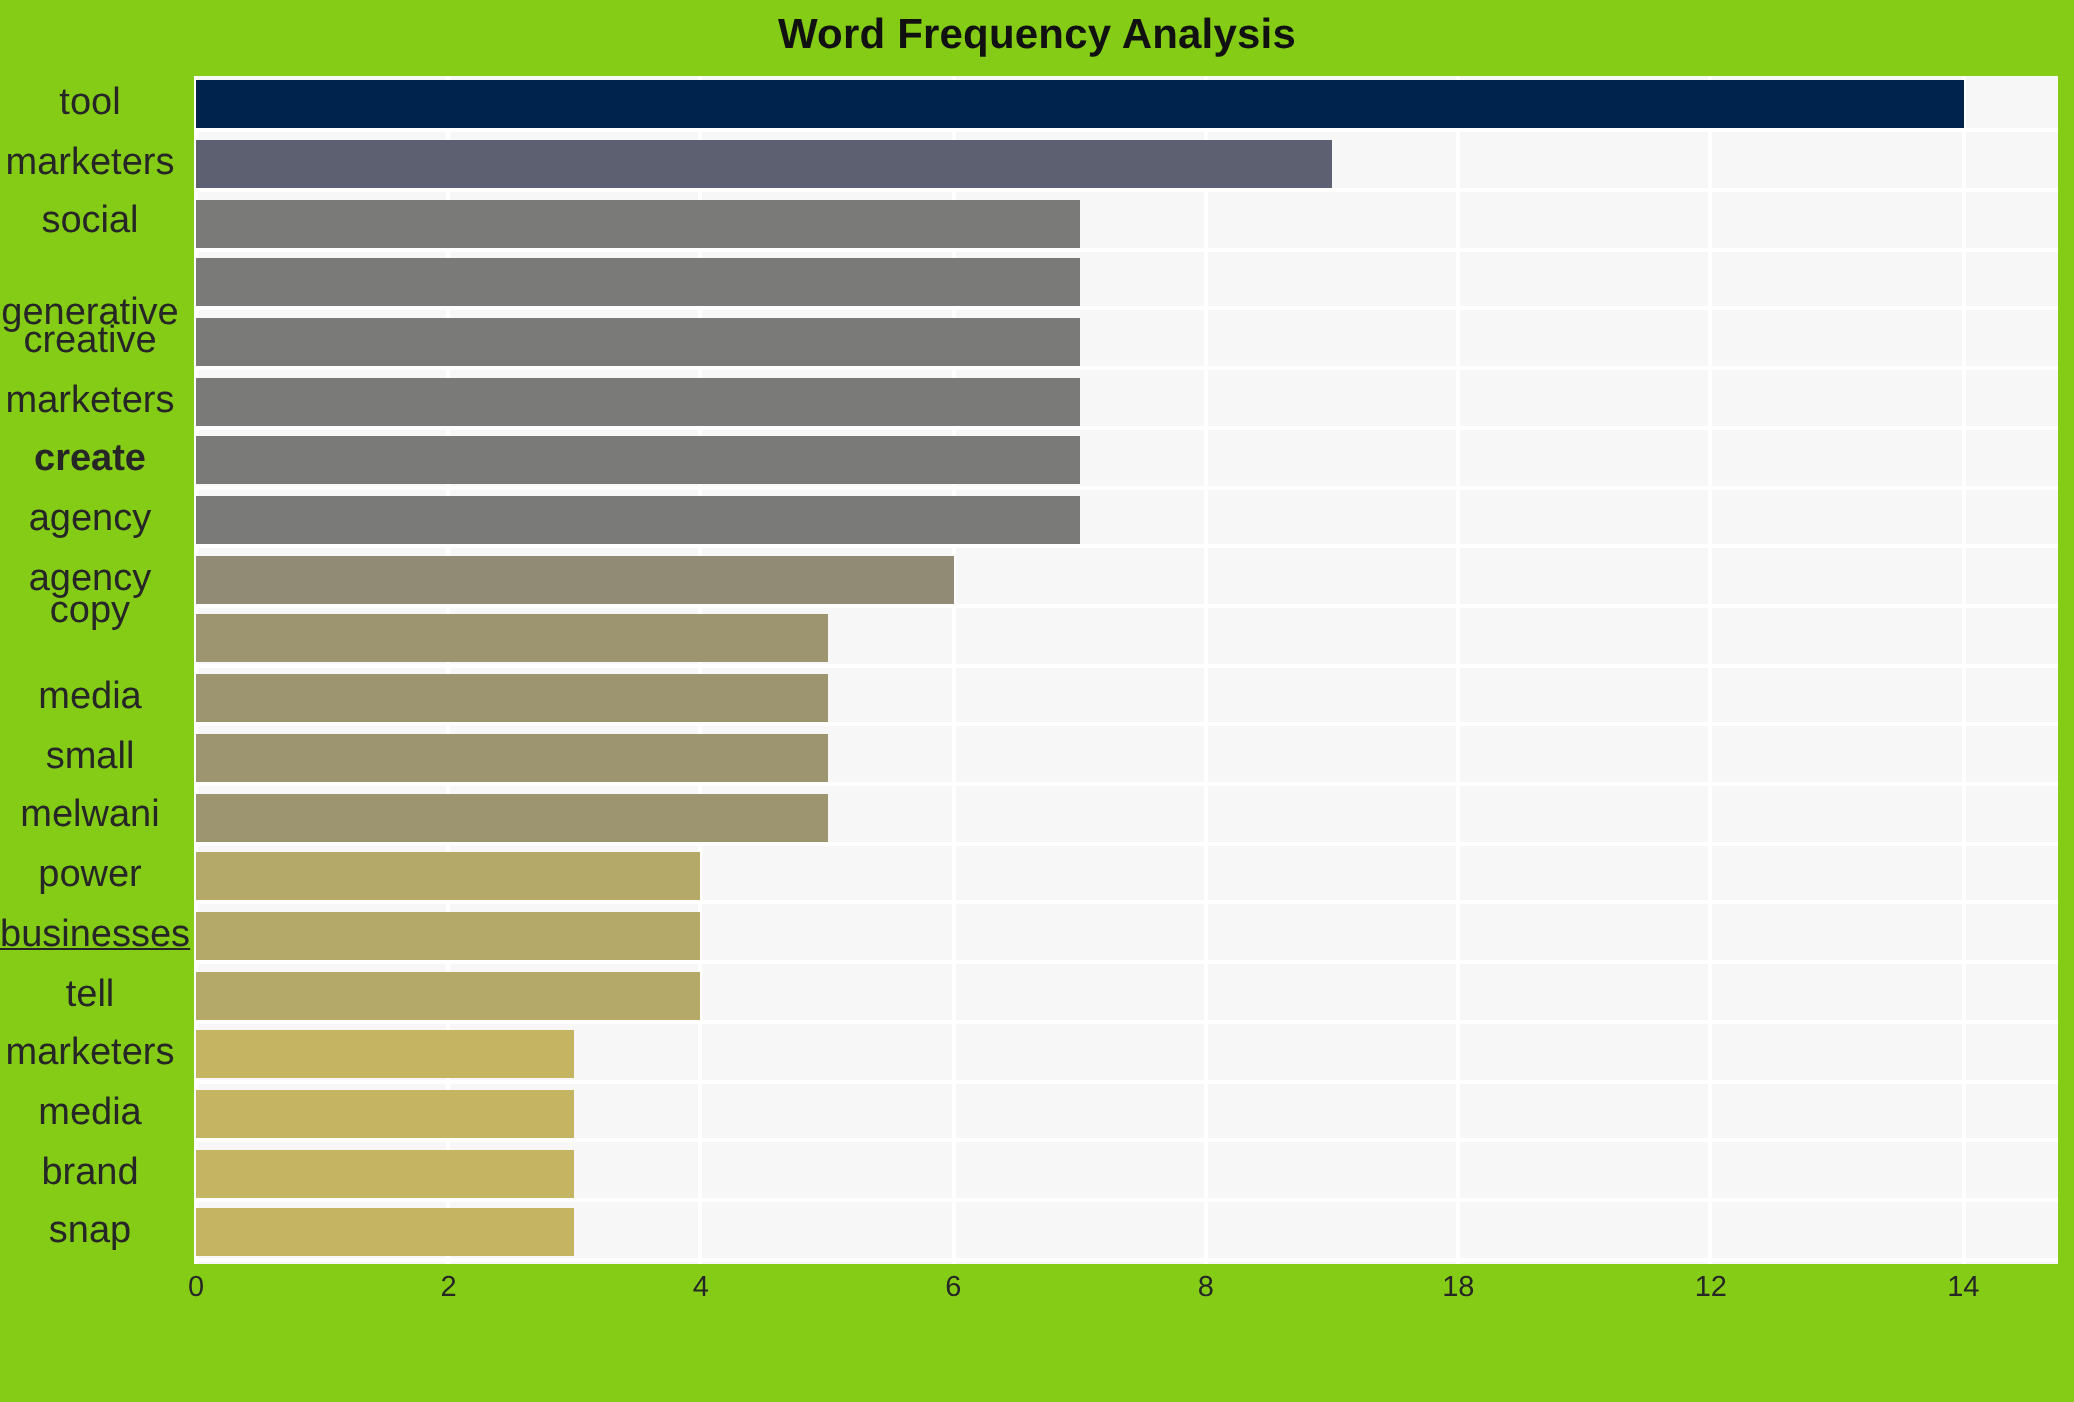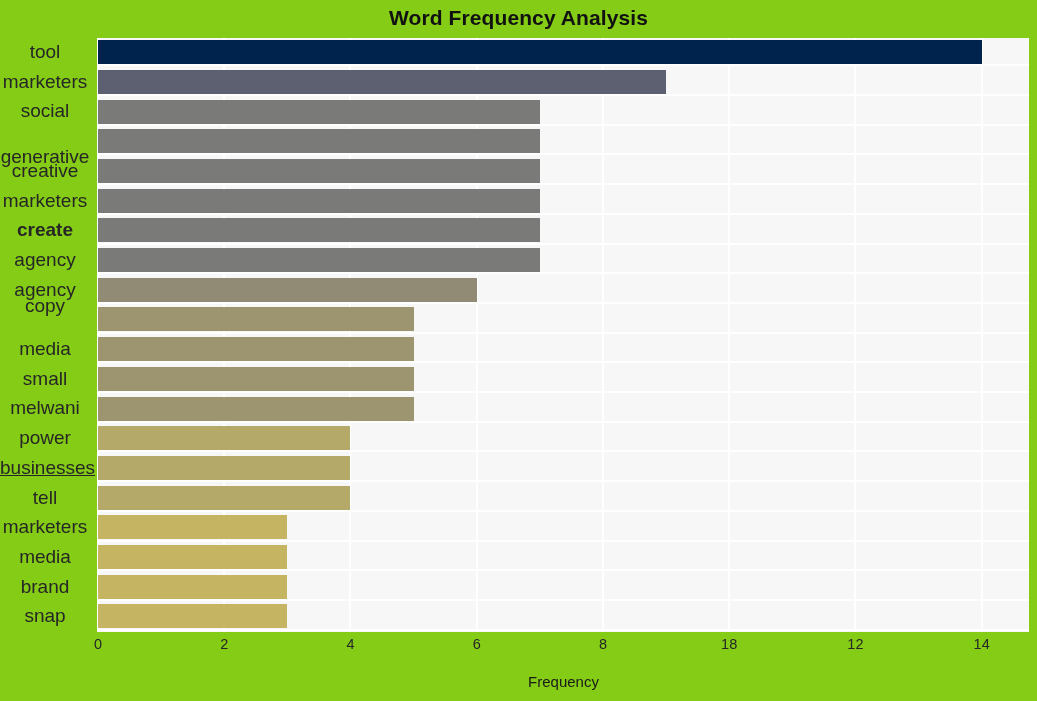--- a/index.html
+++ b/index.html
@@ -260,15 +260,14 @@
       <div class="x-tick-label" style="left: 0px;">0</div>
       <div class="x-tick-label" style="left: 126.237px;">2</div>
       <div class="x-tick-label" style="left: 252.475px;">4</div>
       <div class="x-tick-label" style="left: 378.712px;">6</div>
       <div class="x-tick-label" style="left: 504.949px;">8</div>
       <div class="x-tick-label" style="left: 631.186px;">18</div>
       <div class="x-tick-label" style="left: 757.424px;">12</div>
       <div class="x-tick-label" style="left: 883.661px;">14</div>
     </div>
 
-  <div id="x-axis-title">Frequency</div>
 
 </div>
 
 </body></html>

